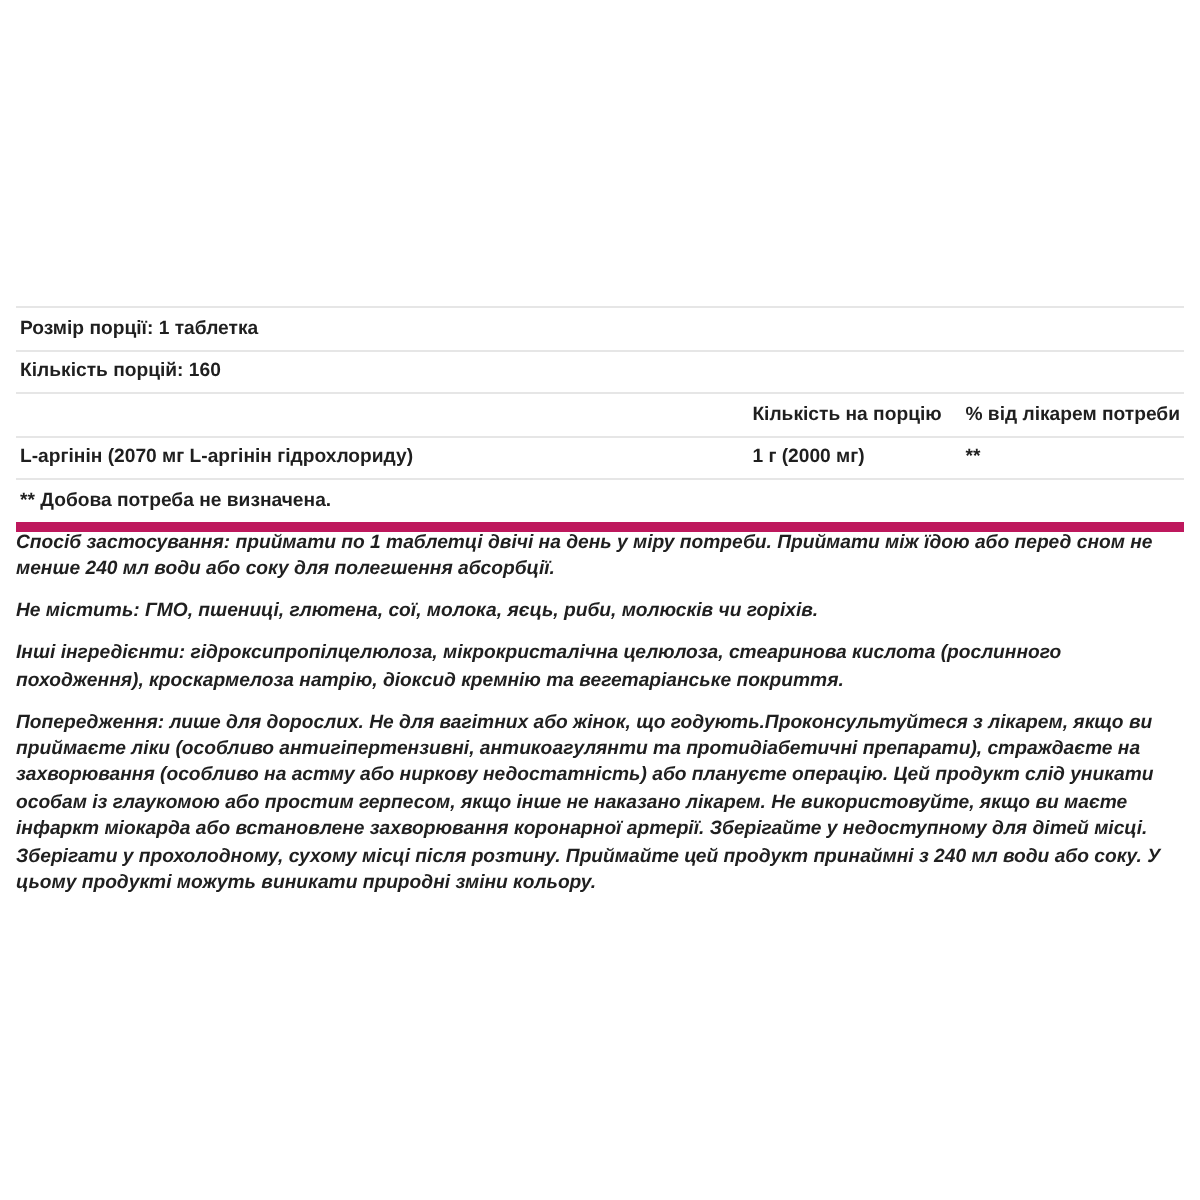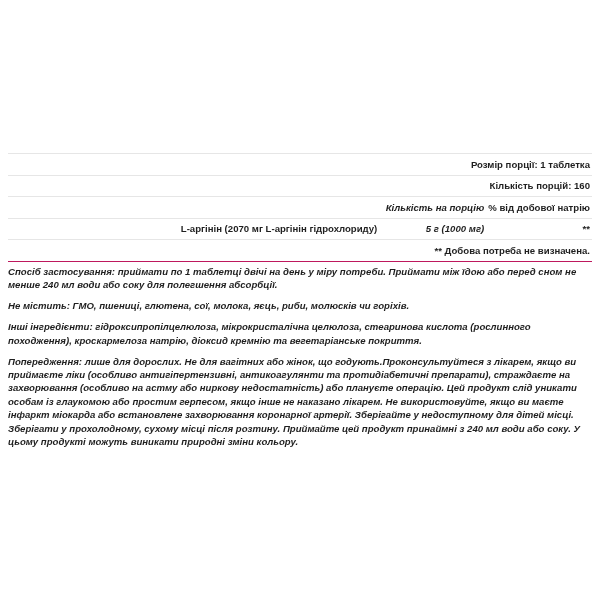--- a/index.html
+++ b/index.html
@@ -3,54 +3,54 @@
   <meta charset="utf-8">
   <style>
     html, body { margin: 0; padding: 0; background: #ffffff; }
     body {
       width: 600px; height: 600px; overflow: hidden; position: relative;
       font-family: "Liberation Sans", "DejaVu Sans", sans-serif;
       color: #1f1f1f;
     }
     .facts {
       position: absolute; left: 8px; top: 153px; width: 584px;
-      border-collapse: collapse; font-size: 9.6px; font-weight: bold; text-align: right;
+      border-collapse: collapse; font-size: 9.6px; font-weight: bold;
     }
     .facts td {
       border-top: 1px solid #e6e6e6; height: 20.5px; padding: 0 2px;
       vertical-align: middle; white-space: nowrap;
     }
-    .facts tr:last-child td { border-bottom: 1px solid #be185d; }
+    .facts tr:last-child td { border-bottom: 5px solid #be185d; }
     .facts td.c1 { width: 372px; }
-    .facts td.c2 { width: 103px; font-style: italic; }
+    .facts td.c2 { width: 103px; }
     .body-text {
       position: absolute; left: 8px; top: 265px; width: 586px;
       font-size: 9.6px; font-weight: bold; line-height: 13.4px;
     }
     .body-text p { margin: 0 0 7.5px 0; font-style: italic; }
   </style>
 </head>
 <body>
 
 <table class="facts">
   <tbody>
       <tr>
     <td colspan="3">Розмір порції: 1 таблетка</td>
   </tr>
   <tr>
     <td colspan="3">Кількість порцій: 160</td>
   </tr>
   <tr>
     <td class="c1"></td>
     <td class="c2">Кількість на порцію</td>
-    <td>% від добової натрію</td>
+    <td>% від лікарем потреби</td>
   </tr>
   <tr>
     <td class="c1">L-аргінін (2070 мг L-аргінін гідрохлориду)</td>
-    <td class="c2">5 г (1000 мг)</td>
+    <td class="c2">1 г (2000 мг)</td>
     <td>**</td>
   </tr>
   <tr>
     <td colspan="3">** Добова потреба не визначена.</td>
   </tr>
 </tbody>
   </table>
 
 <div class="body-text">
   <p>Спосіб застосування: приймати по 1 таблетці двічі на день у міру потреби. Приймати між їдою або перед сном не менше 240 мл води або соку для полегшення абсорбції.</p>

